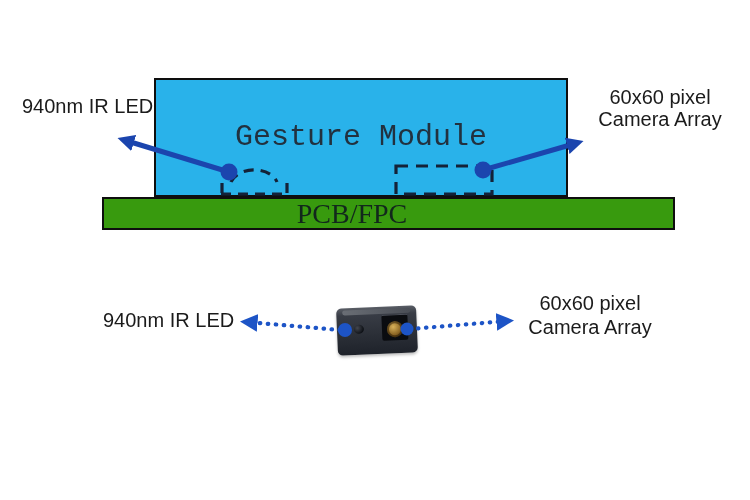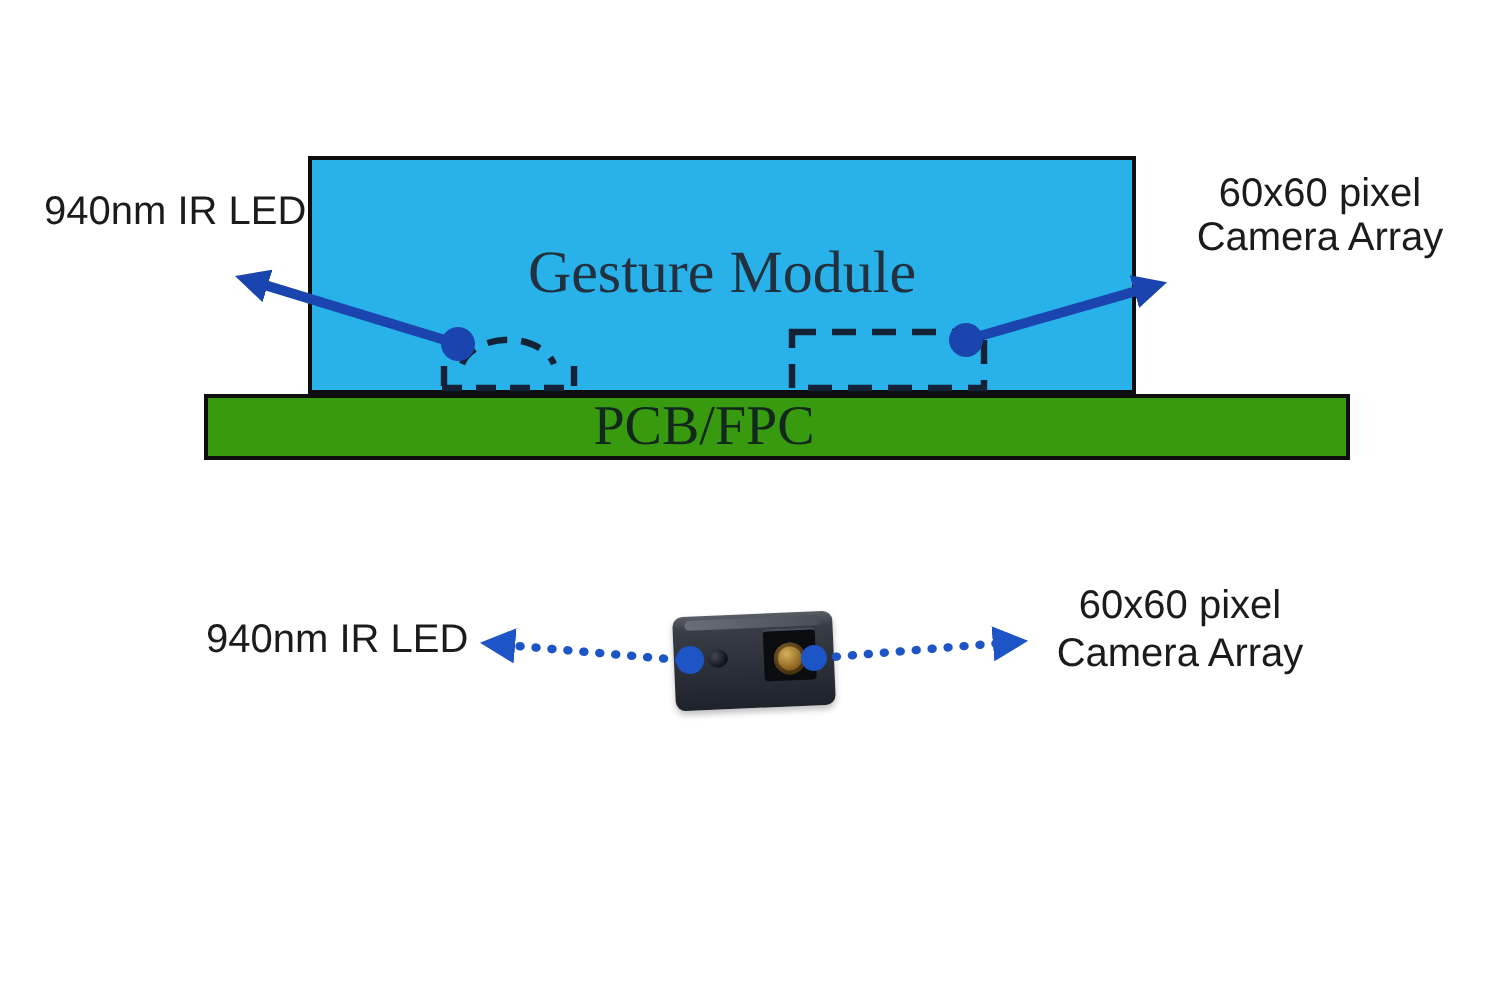--- a/index.html
+++ b/index.html
@@ -11,21 +11,21 @@
   .pcb-bar{
     position:absolute;left:102px;top:197px;width:569px;height:29px;
     background:var(--pcb-fill);border:2px solid var(--outline);z-index:1;
   }
   .module-box{
     position:absolute;left:154px;top:78px;width:410px;height:115px;
     background:var(--module-fill);border:2px solid var(--outline);z-index:2;
   }
   .module-title{
     position:absolute;left:0;top:40px;width:100%;text-align:center;
-    font-family:Liberation Serif, serif;font-size:30px;
+    font-family:Liberation Mono, monospace;font-size:30px;
     color:var(--module-title-color);z-index:3;
   }
   .pcb-label{
     position:absolute;left:272px;top:198px;width:160px;text-align:center;
     font-family:"Liberation Serif",serif;font-size:28px;
     color:var(--pcb-label-color);z-index:3;
   }
   
   .label{position:absolute;color:var(--label-color);font-size:20px;line-height:21px;z-index:4;text-align:right;}
   .label-top-left{left:22px;top:96px;}

